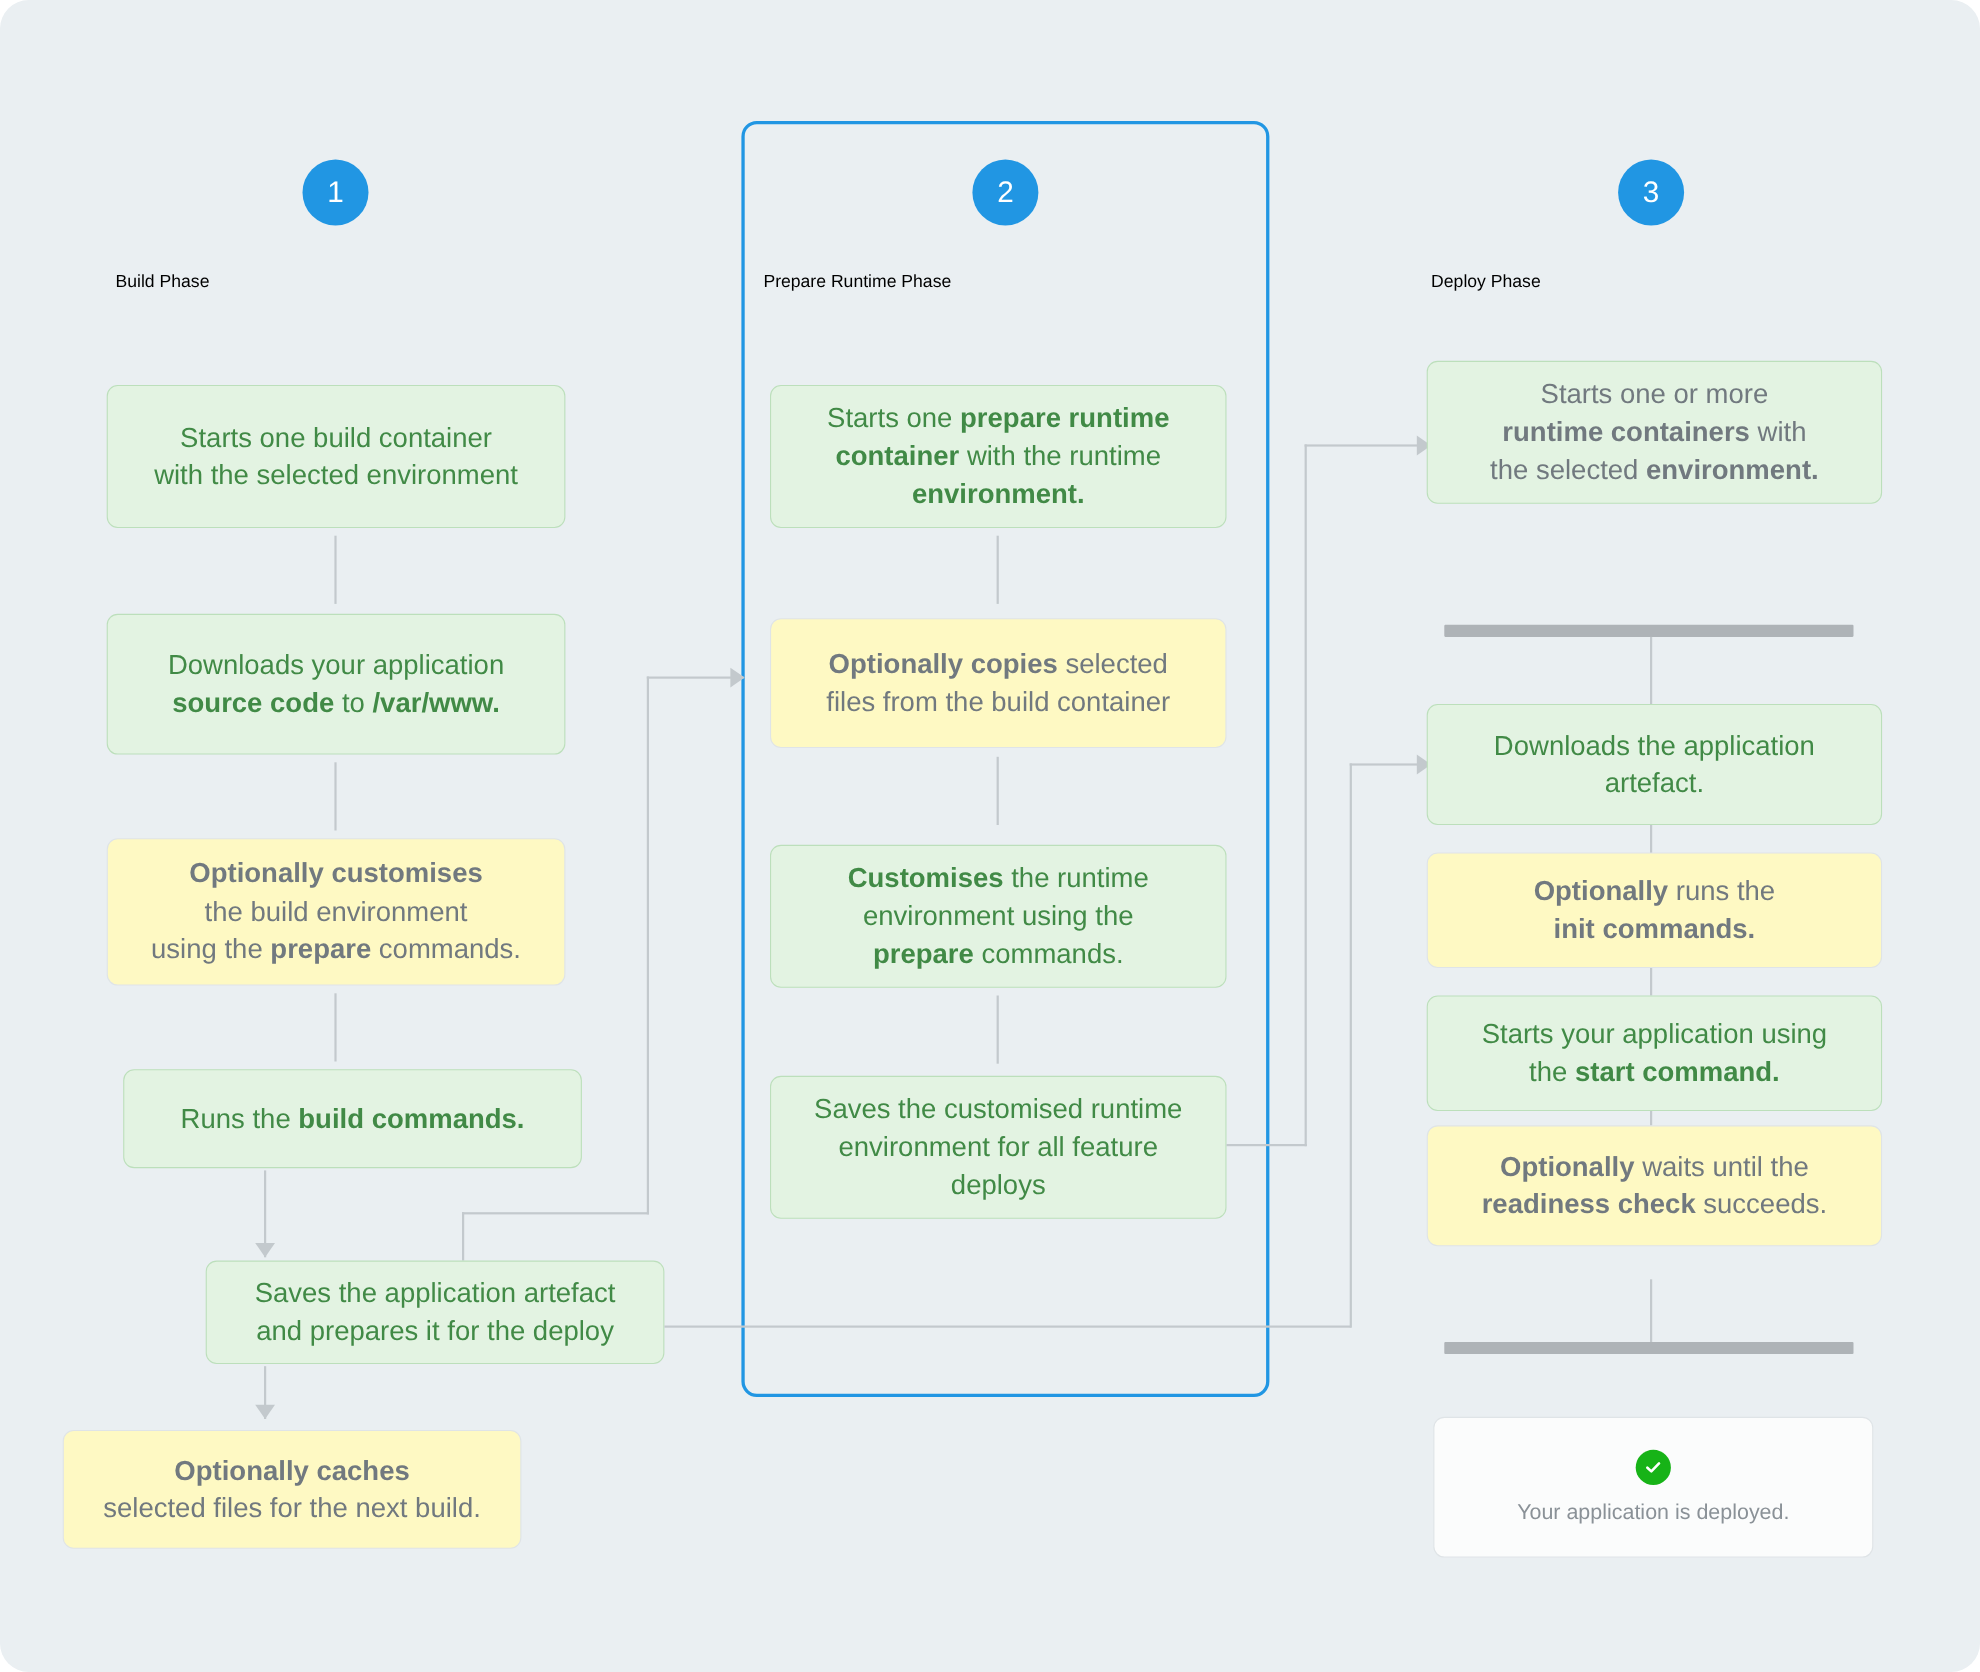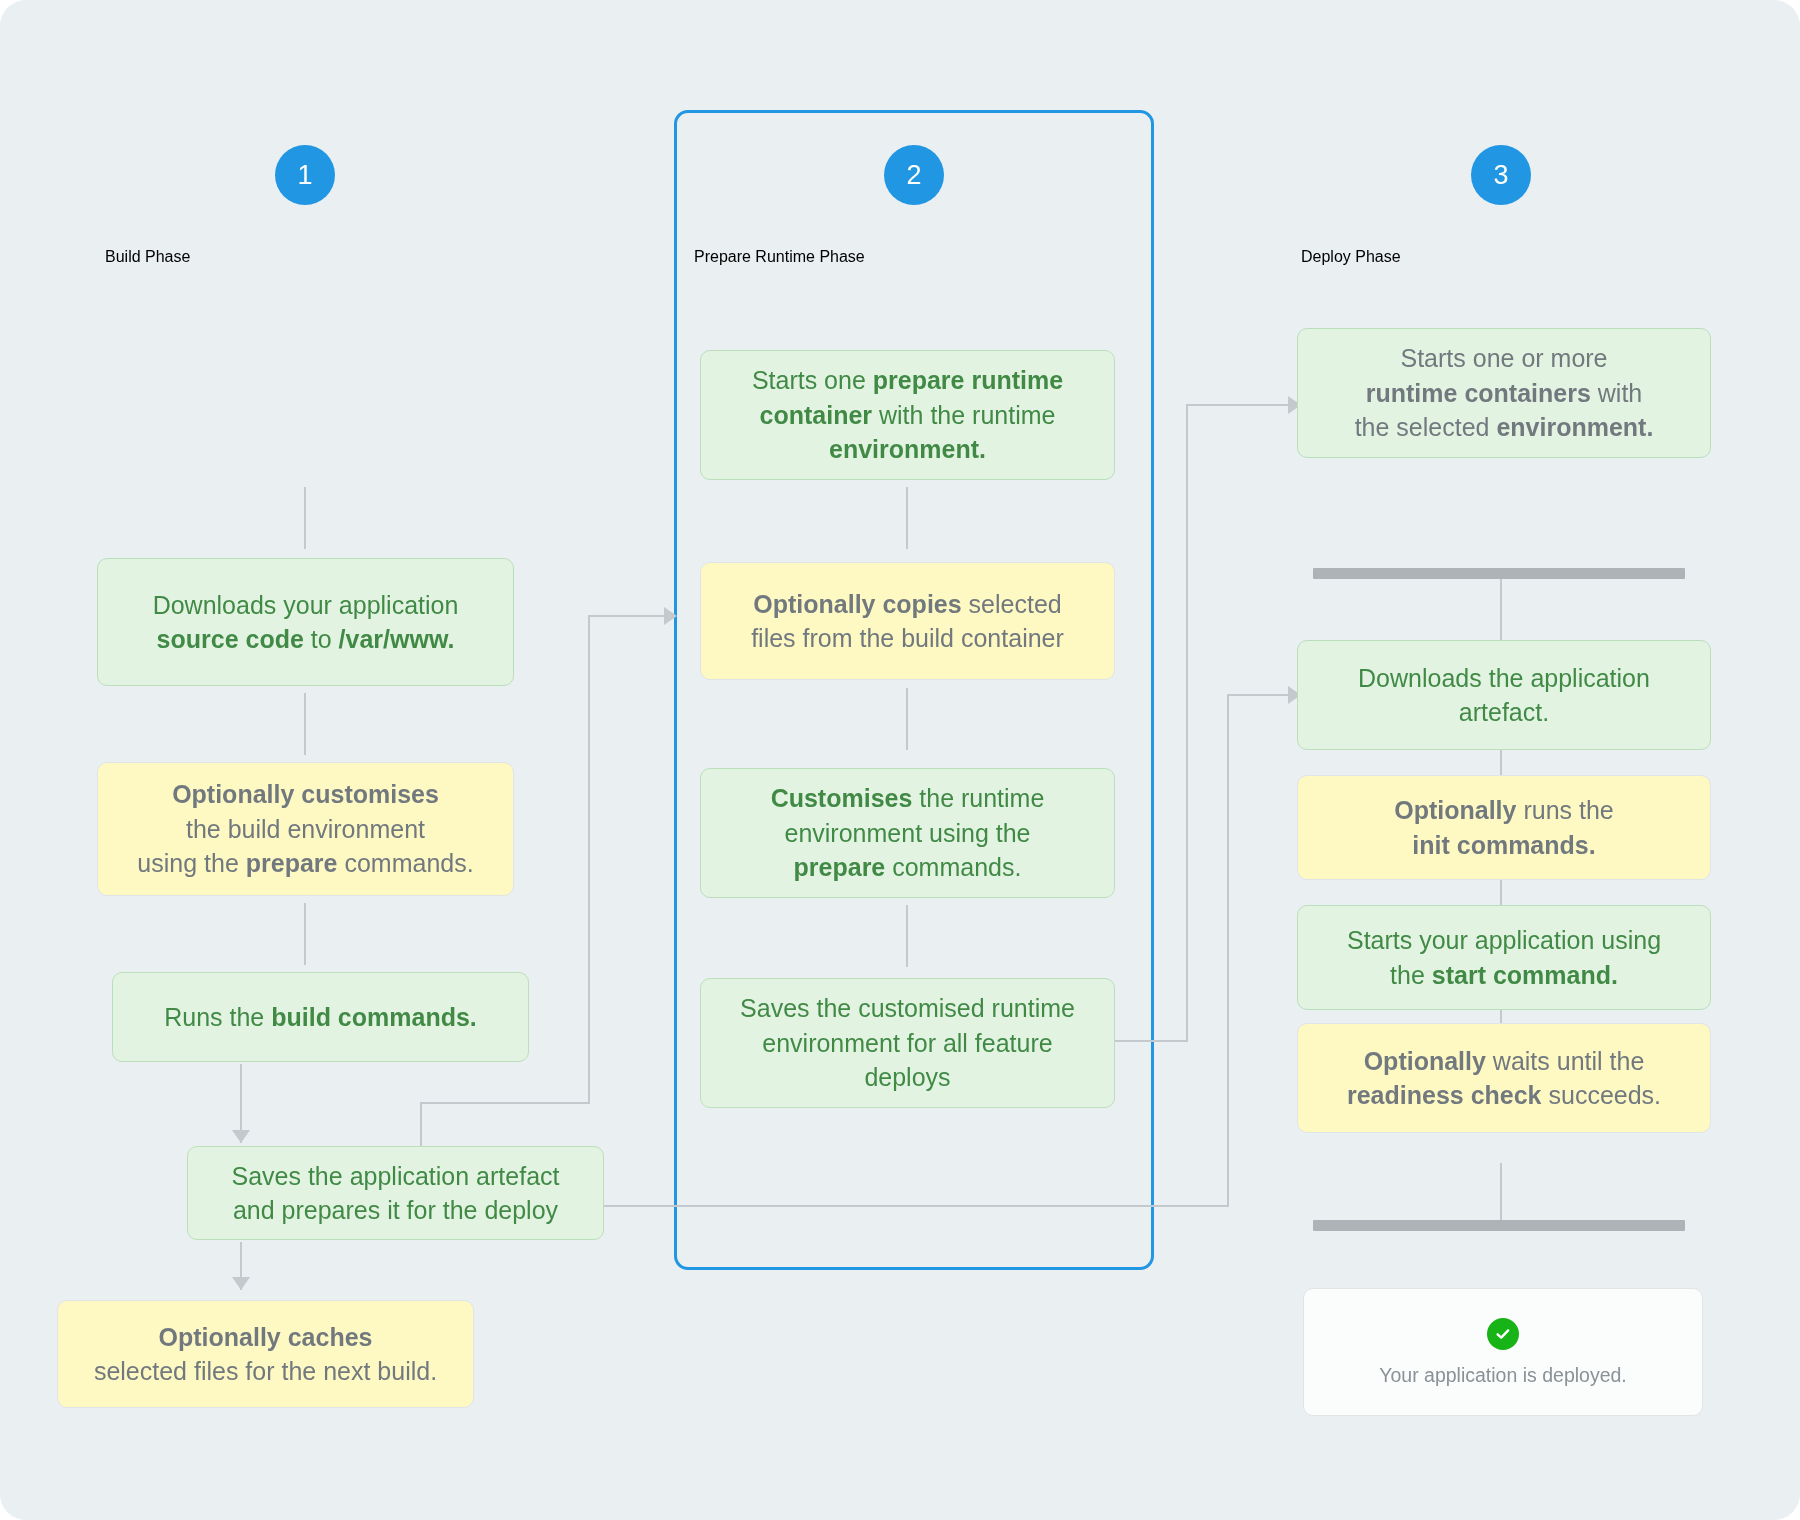--- a/index.html
+++ b/index.html
@@ -91,20 +91,26 @@
 
 <div id="canvas">
 
   <div class="abs" id="phase2-frame"></div>
 
   <div class="abs" style="left:275px;top:145px;">
     <div class="phase-badge">1</div>
   </div>
   <div class="abs" style="left:105px;top:248px;width:400px;">Build Phase</div>
 
+  <div class="abs box green" id="b1-1" style="left:97px;top:350px;width:417px;height:130px;">
+      <div>
+        <div><span>Starts one build container</span></div>
+        <div><span>with the selected environment</span></div>
+      </div>
+    </div>
   <div class="abs vline" style="left:304px;top:487px;height:62px;"></div>
 
   <div class="abs box green" id="b1-2" style="left:97px;top:558px;width:417px;height:128px;">
       <div>
         <div><span>Downloads your application</span></div>
         <div><b>source code</b><span> to </span><b>/var/www.</b></div>
       </div>
     </div>
   <div class="abs vline" style="left:304px;top:693px;height:62px;"></div>
 

